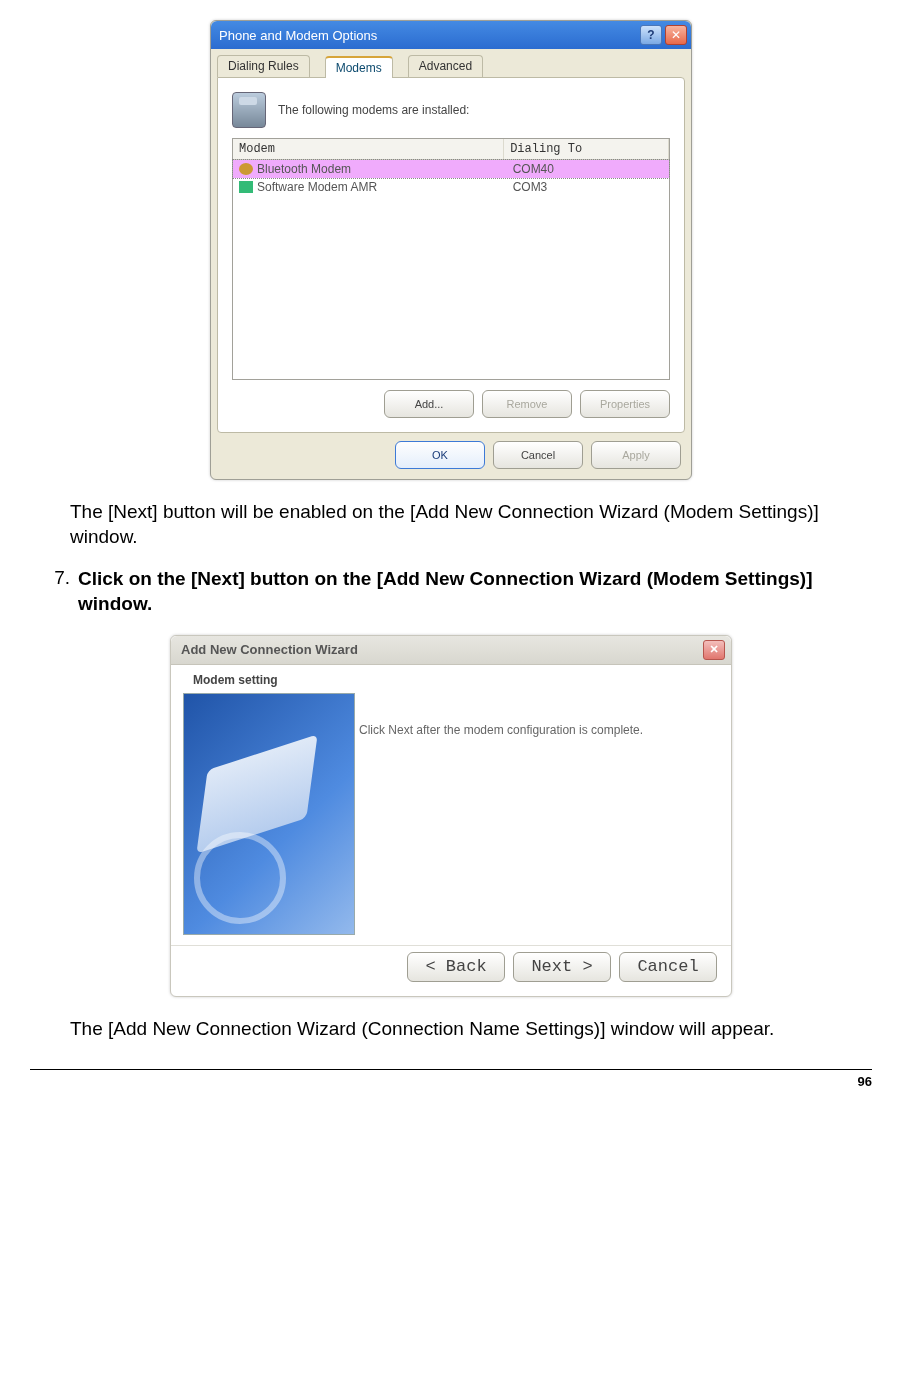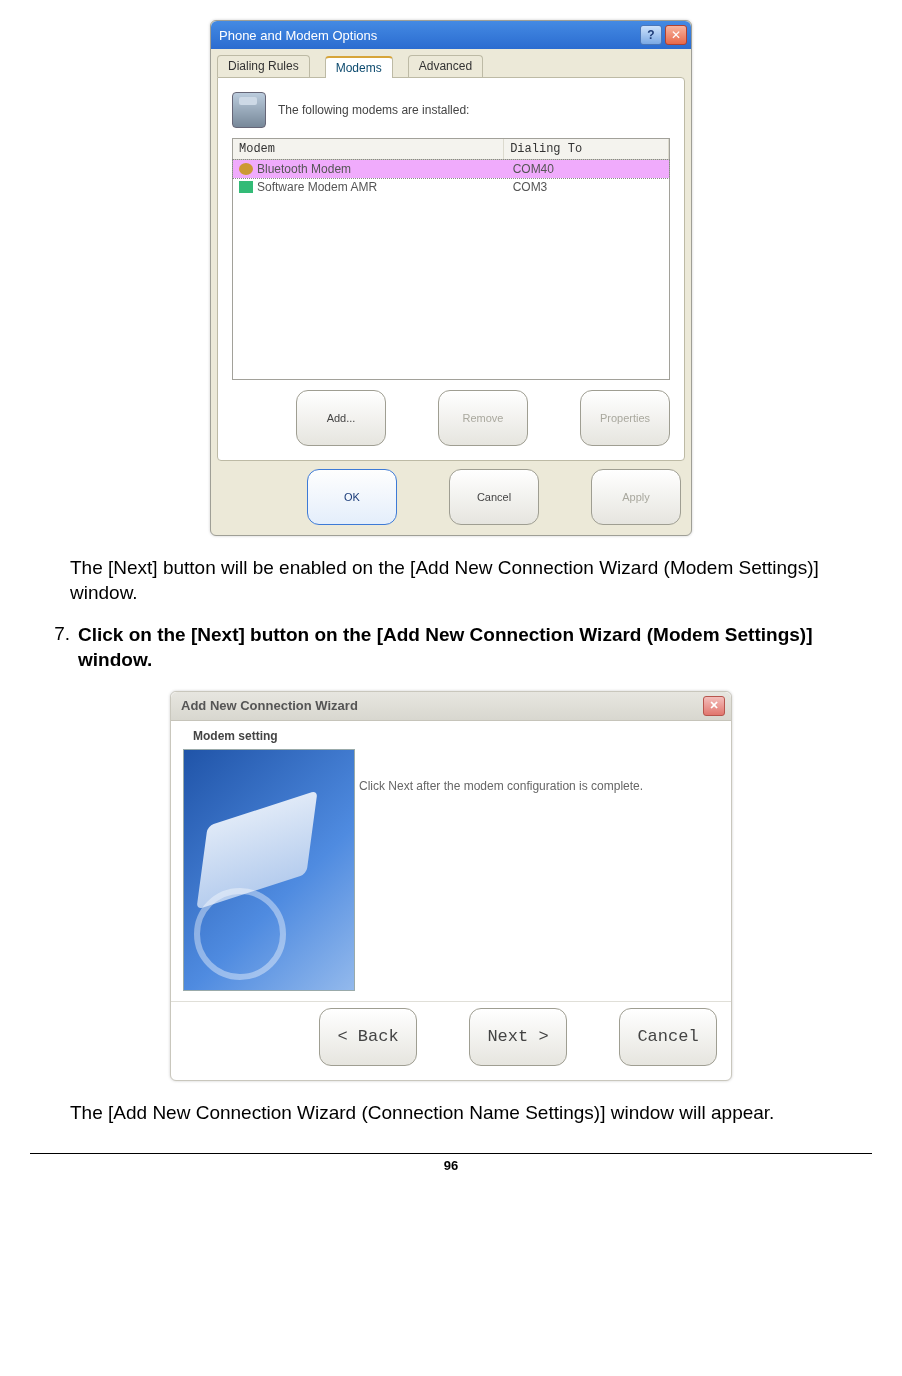--- a/index.html
+++ b/index.html
@@ -87,25 +87,24 @@
   .listrow { display:flex; padding:2px 6px; align-items:center; color:#555;}
   .listrow.sel { background:#f0abfc; outline:1px dotted #888;}
   .mic { width:14px;height:12px;margin-right:4px; background:#3b7;} 
   .mic.bt{background:#cc9933;border-radius:50%;}
   .listrow .col-m{flex:1.7;} .listrow .col-a{flex:1;}
   .btnrow { display:flex; gap:8px; justify-content:flex-end; margin:10px 0 4px 0;}
   .wbtn {
     min-width:72px; height:22px;
     background: linear-gradient(#fff,#e6e5df);
     border:1px solid #9f9e92;
-    border-radius:12px;
+    border-radius:6px;
     font-size:11px; color:#444;
     display:flex;align-items:center;justify-content:center;
-    padding:16px 8px;
-    margin-left:44px;
+    padding:2px 8px;
   }
   .wbtn.dis { color:#a9a89e; }
   .wbtn.primary { background:linear-gradient(#fefefe,#e4eefb); border-color:#3d7ad6; color:#1b3d7a;}
   .dlg1-bottom { display:flex; gap:8px; justify-content:flex-end; padding: 2px 10px 10px 10px;}
 
   
   .para { margin: 4px 0 18px 40px; line-height:1.3;}
   .stepwrap { display:flex; margin: 0 0 18px 0;}
   .stepnum { width:40px; text-align:right; padding-right:8px;}
   .steptext { flex:1; font-weight:bold; line-height:1.3;}
@@ -154,21 +153,21 @@
   }
   .wizimg::after{
     content:"";position:absolute;left:10px;bottom:10px;width:80px;height:80px;
     border:6px solid rgba(255,255,255,.4);border-radius:50%;
   }
   .wiztext { flex:1; font-size:12px; color:#666; padding-top:30px;}
   .dlg2-btnrow { display:flex; gap:8px; justify-content:flex-end; padding: 6px 14px 14px 14px; border-top:1px solid #e0dfd8;}
   .dlg2-btnrow .wbtn { min-width:80px; height:24px; font-size:17px;font-family:Liberation Mono, monospace;}
 
   .footer-rule { border:none; border-top:1px solid #000; margin: 28px 0 4px 0;}
-  .pagenum { text-align:center; font-family: Arial, sans-serif; font-weight:bold; font-size:13px; letter-spacing:0;}
+  .pagenum { text-align:right; font-family: Arial, sans-serif; font-weight:bold; font-size:13px; letter-spacing:0;}
 </style>
 </head>
 <body>
 
 <div class="center-fig">
   <div class="dlg1">
     <div class="dlg1-title">
       <span>Phone and Modem Options</span>
       <span class="spacer"></span>
       <div class="tbtn help">?</div>

